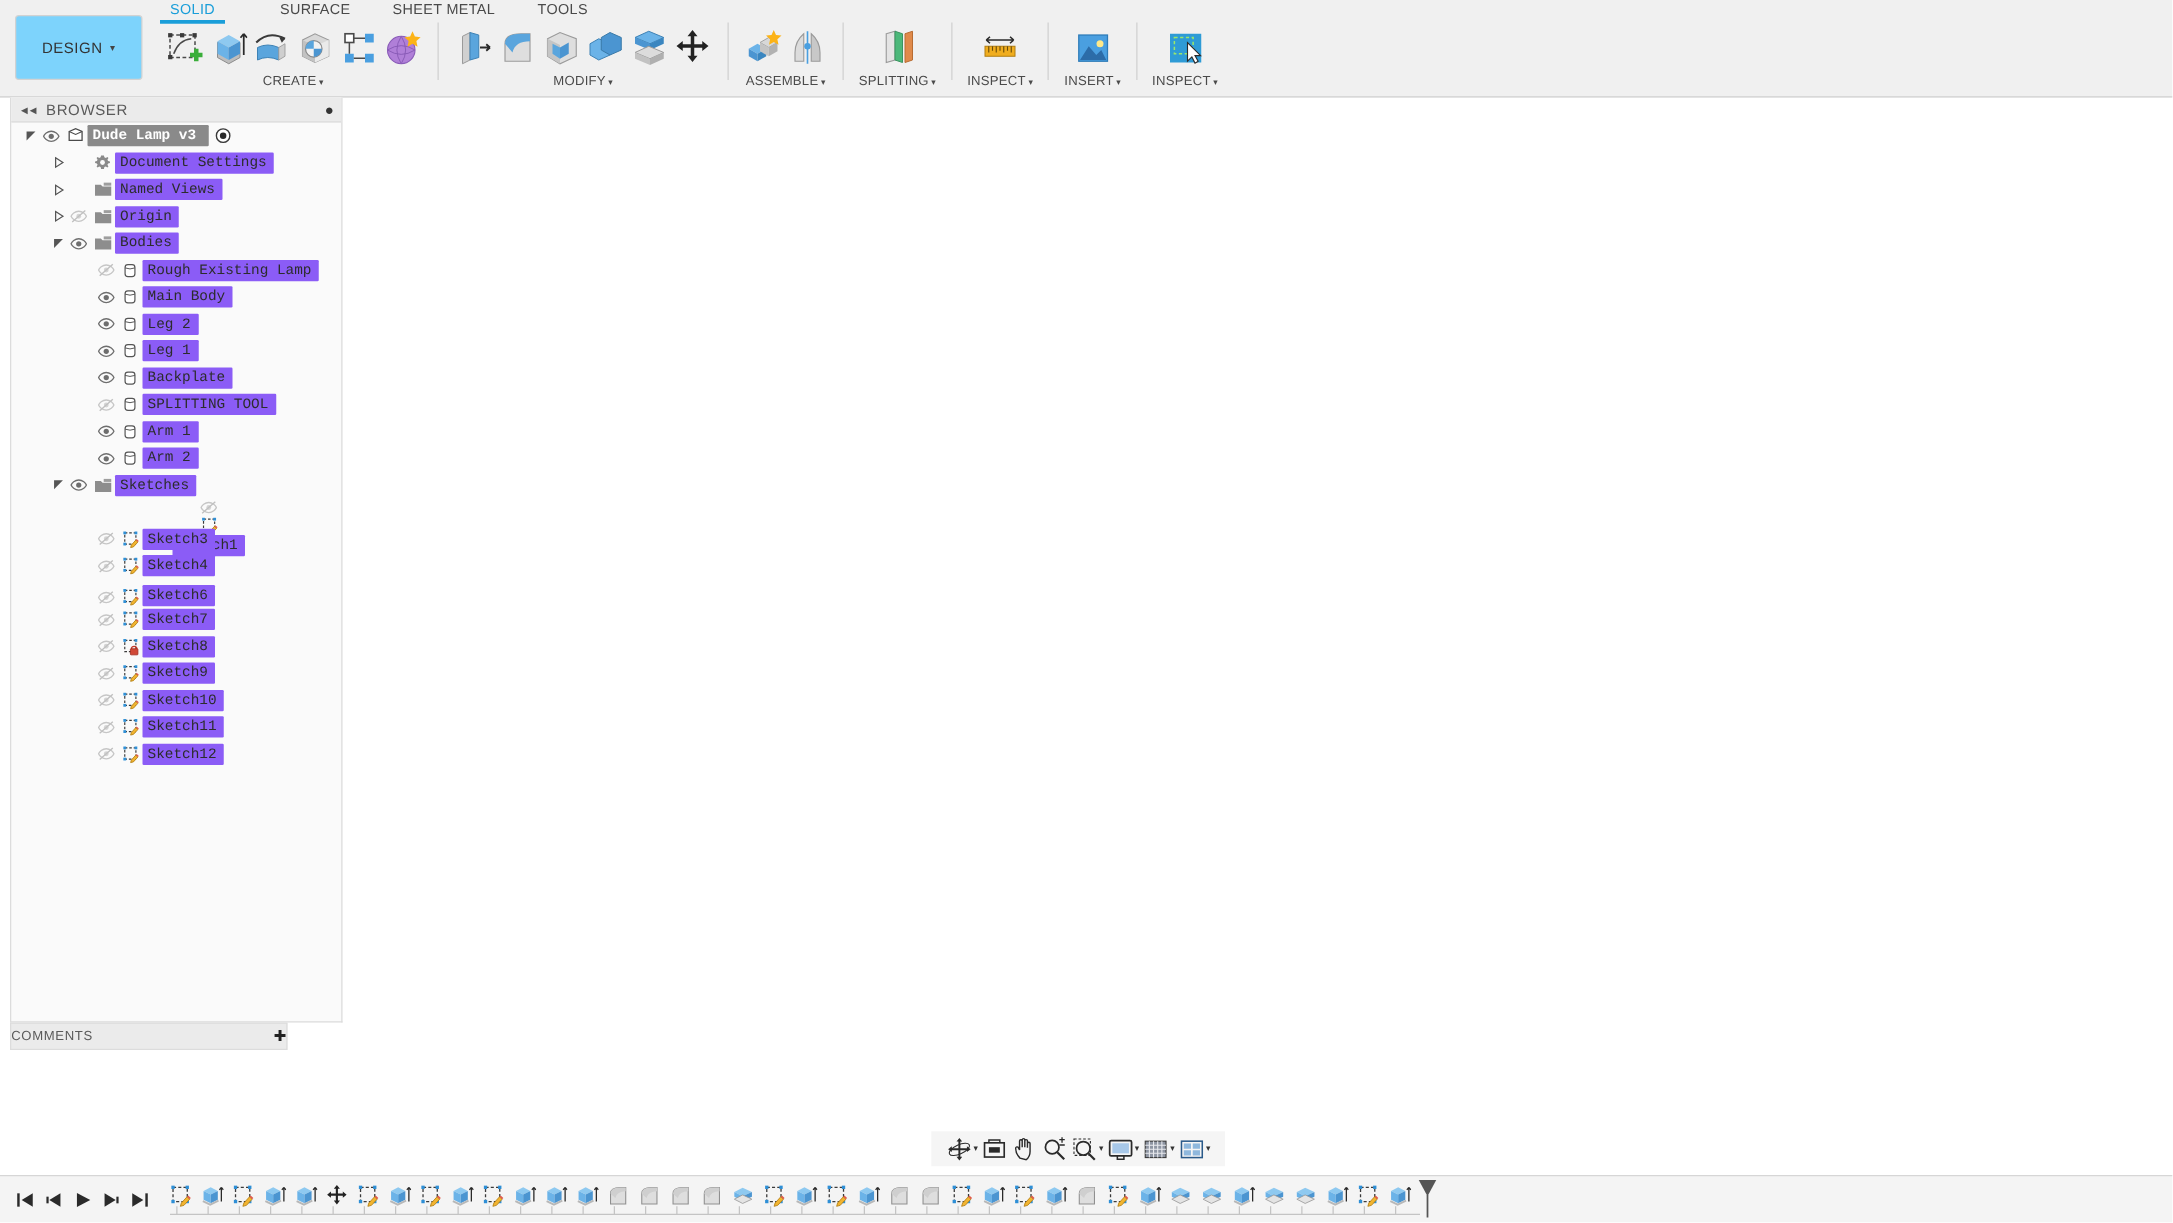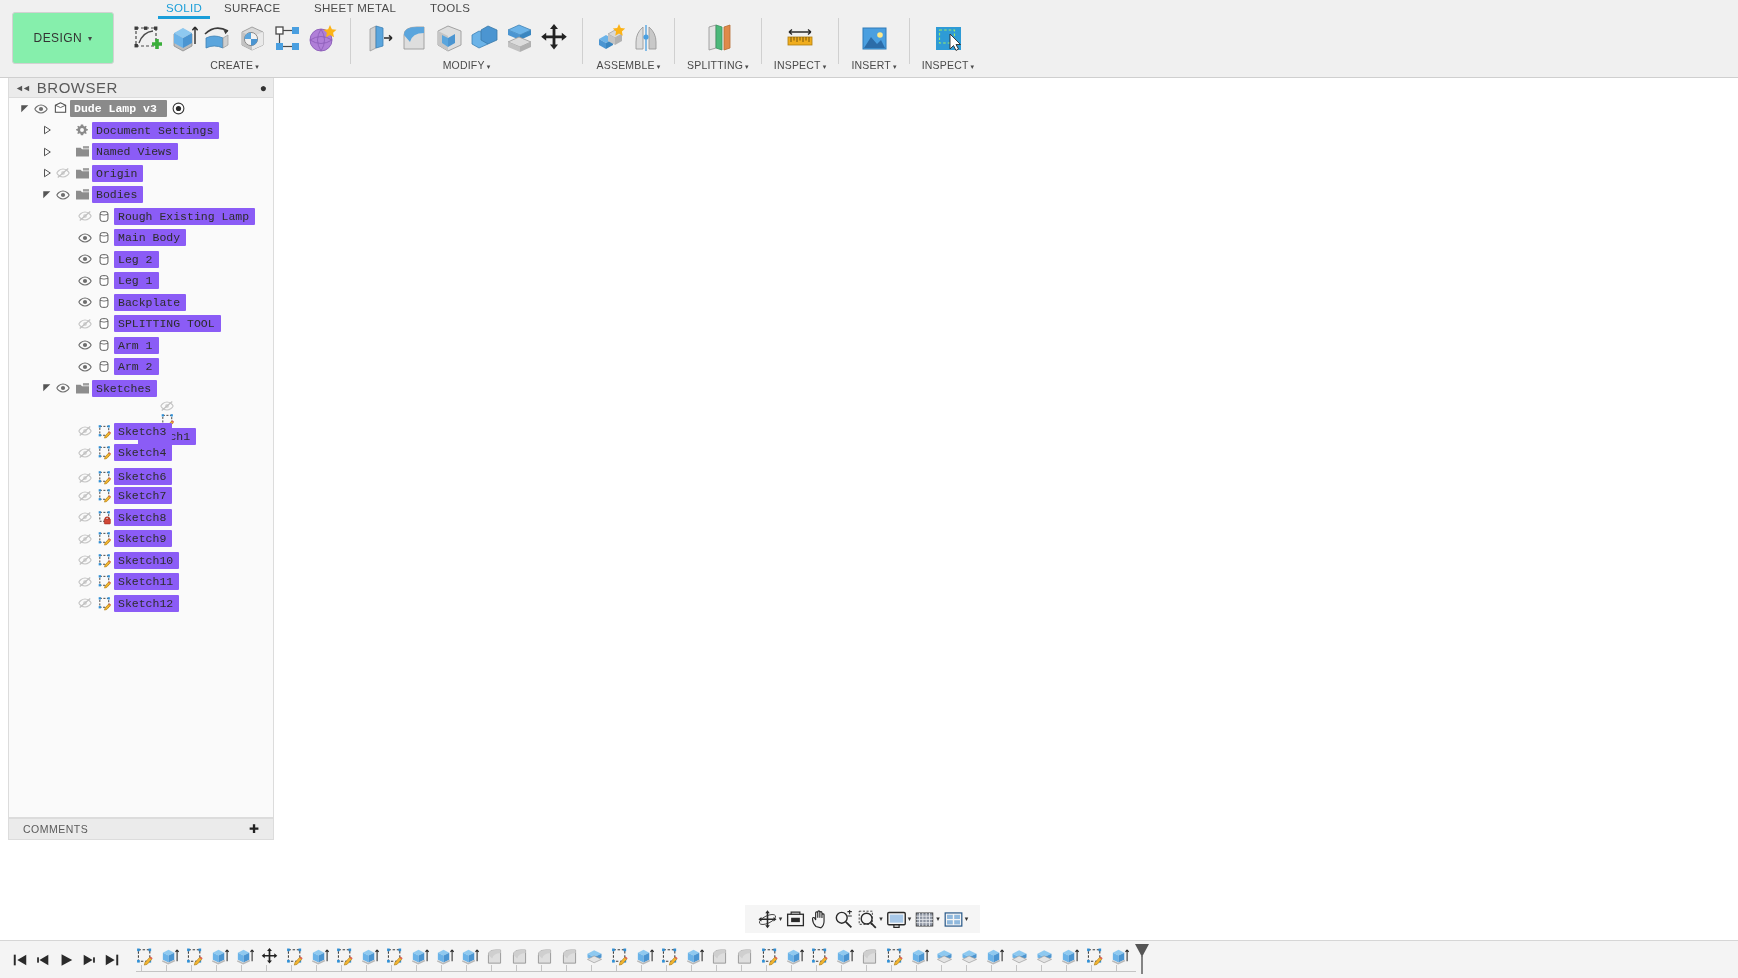--- a/index.html
+++ b/index.html
@@ -13,21 +13,21 @@
 
   
   #toolbar {
     position: absolute; left: 0; top: 0; width: 1738px; height: 78px;
     background: #f0f0f0;
     border-bottom: 1px solid #cfcfcf;
     display: flex; align-items: flex-start;
   }
   .design-btn {
     margin: 12px 10px 0 12px; width: 102px; height: 52px;
-    border: 1px solid #d2d2d2; border-radius: 3px; background: #86efac;
+    border: 1px solid #d2d2d2; border-radius: 3px; background: #7dd3fc;
     display: flex; align-items: center; justify-content: center;
     font-size: 12px; color: #333; letter-spacing: .4px;
   }
   .design-btn .caret { margin-left: 6px; font-size: 8px; color: #444; }
 
   .tabsAndGroups { position: relative; flex: 1; height: 78px; }
   .tabrow { position: absolute; left: 0; top: 2px; height: 18px; }
   .tab {
     position: absolute; top: 0; font-size: 11.5px; color: #4a4a4a;
     white-space: nowrap; letter-spacing: .3px;
@@ -52,37 +52,37 @@
   #browser {
     position: absolute; left: 8px; top: 78px; width: 266px; height: 740px;
     background: #fafafa; border: 1px solid #dcdcdc; border-top: none;
     display: flex; flex-direction: column;
   }
   .panel-head {
     height: 20px; background: #ebebeb; border-bottom: 1px solid #dcdcdc;
     display: flex; align-items: center; padding: 0 6px; flex: none;
   }
   .panel-head .dblarrow { font-size: 9px; color: #555; margin-right: 8px; letter-spacing: -2px; }
-  .panel-head .ptitle { font-size: 15px; color: #5a5a5a; letter-spacing: .5px; flex: 1; }
+  .panel-head .ptitle { font-size: 12px; color: #5a5a5a; letter-spacing: .5px; flex: 1; }
   .panel-head .pbtn { font-size: 12px; color: #333; }
   .tree { flex: 1; overflow: hidden; padding-top: 0; font-family: Liberation Mono, monospace; }
 
   .node { display: flex; align-items: center; height: 21.5px; font-size: 11.5px; color: #2c2c2c; }
   .node .tw { width: 15px; flex: none; display: flex; align-items: center; justify-content: center; }
   .node .eye { width: 18px; flex: none; display: flex; align-items: center; justify-content: center; }
   .node .nicon { width: 20px; flex: none; display: flex; align-items: center; justify-content: center; }
   .node .ntext { background: #8b5cf6; padding: 2px 6px 2px 4px; border-radius: 1px; white-space: nowrap; }
   .node.sel .ntext { background: #8a8a8a; color: #fff; font-weight: bold; padding-right: 10px; }
   .node .radio { margin-left: 5px; display: flex; align-items: center; }
 
   
   #comments {
-    position: absolute; left: 8px; top: 818px; width: 266px; height: 22px;
+    position: absolute; left: 8px; top: 818px; width: 222px; height: 22px;
     background: #ebebeb; border: 1px solid #dcdcdc;
-    display: flex; align-items: center; padding: 0 14px;
+    display: flex; align-items: center; padding: 0 0;
   }
   #comments .ctitle { font-size: 10.5px; color: #5a5a5a; letter-spacing: .5px; flex: 1; }
   #comments .cadd { font-size: 12px; color: #222; }
 
   
   #viewport { position: absolute; left: 0; top: 78px; width: 1738px; height: 770px;
               background: #fdfdfd; overflow: hidden; z-index: -1; }
 
   
   #navbar {
@@ -343,21 +343,21 @@
 
   <div id="toolbar">
 
     <div class="design-btn">
       <span>DESIGN</span>
       <span class="caret">▾</span>
     </div>
 
     <div class="tabsAndGroups">
       <div class="tabrow" id="tabrow">
-          <div class="tab active" style="left: 42px;">SOLID</div>
+          <div class="tab active" style="left: 12px;">SOLID</div>
           <div class="tab" style="left: 100px;">SURFACE</div>
           <div class="tab" style="left: 190px;">SHEET METAL</div>
           <div class="tab" style="left: 306px;">TOOLS</div>
         </div>
       <div class="groups" id="groups">
           <div class="grp">
             <div class="grp-icons">
               <span>
                 <svg class="ticon" width="32" height="32" viewBox="0 0 32 32">
                   <rect x="5" y="6" width="20" height="18" fill="none" stroke="#4a4a4a" stroke-width="1.2" stroke-dasharray="3 2"></rect>

